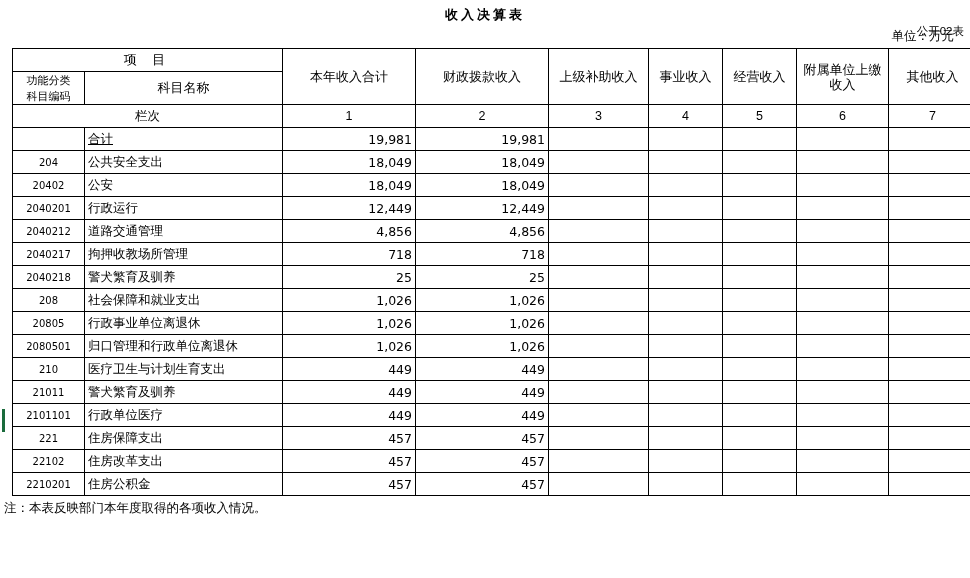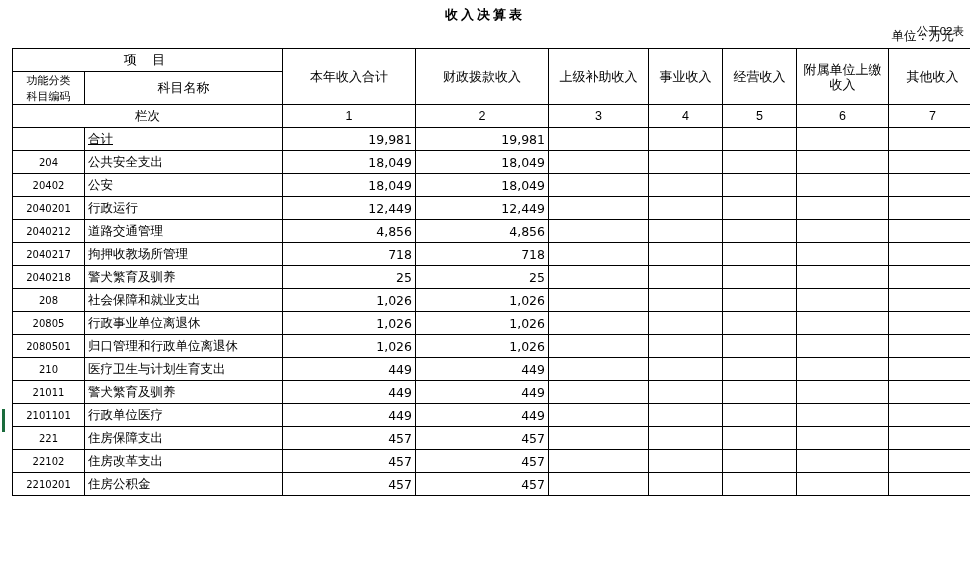--- a/index.html
+++ b/index.html
@@ -352,15 +352,16 @@
           <td class="col-num">457</td>
           <td class="col-num"></td>
           <td class="col-num"></td>
           <td class="col-num"></td>
           <td class="col-num"></td>
           <td class="col-num"></td>
         </tr>
       </tbody>
   </table>
 
+  <div class="footnote">注：本表反映部门本年度取得的各项收入情况。</div>
 
 <div class="marker-left" style="top: 408.5px; height: 23px;"></div>
   </div>
 
 </body></html>

